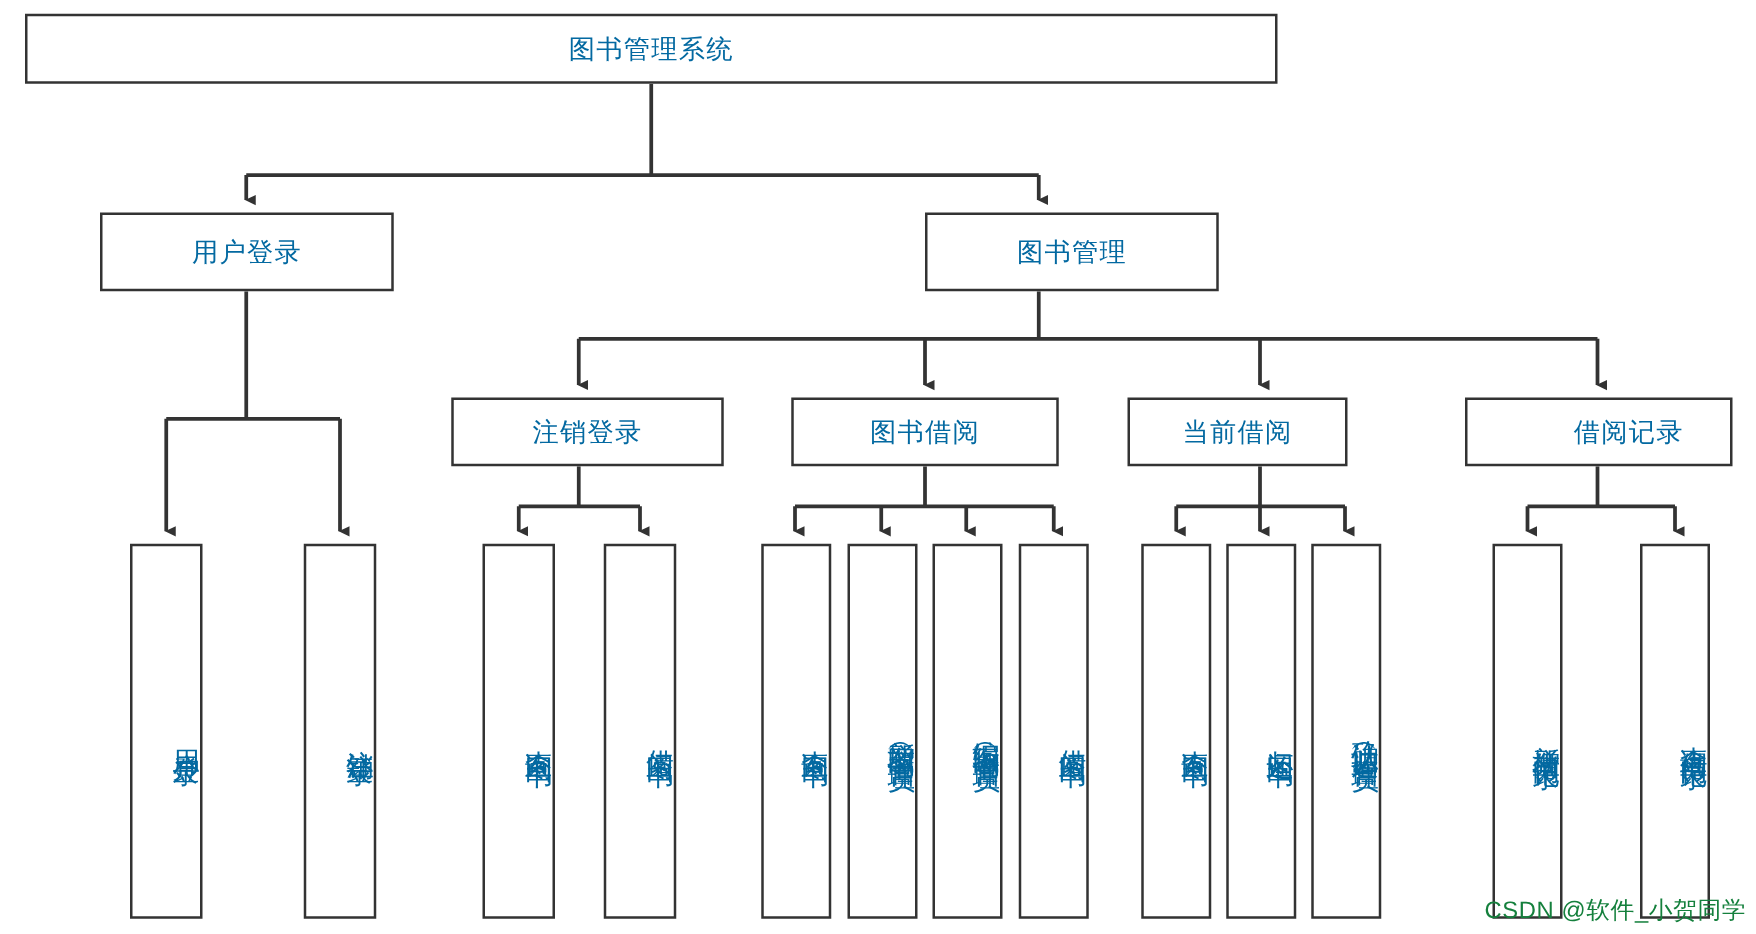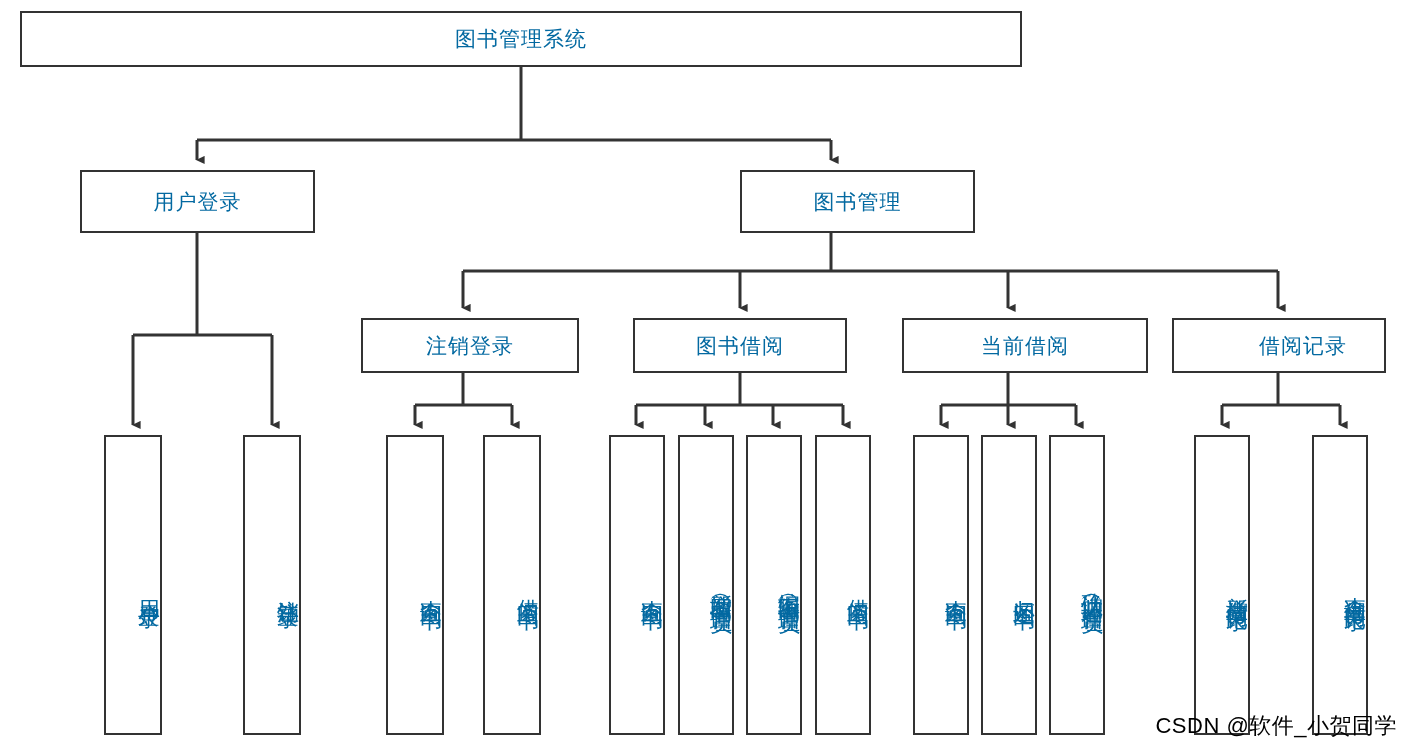--- a/index.html
+++ b/index.html
@@ -52,22 +52,22 @@
     letter-spacing: 3px;
     line-height: 1;
     padding-top: 6px;
     align-items: flex-start;
     justify-content: center;
   }
   .watermark {
     position: absolute;
     right: 8px;
     bottom: 6px;
-    font-size: 22px;
-    color: #000000;
+    font-size: 19px;
+    color: #15803d;
     white-space: nowrap;
     z-index: 5;
     letter-spacing: 0.5px;
   }
 </style>
 </head>
 <body>
 
 <div id="canvas">
 
@@ -121,21 +121,21 @@
     </g>
   </svg>
 
   <div class="node node-root" style="left:20px; top:11px; width:1002px; height:56px;">图书管理系统</div>
 
   <div class="node node-h" style="left:80px; top:170px; width:235px; height:63px;">用户登录</div>
   <div class="node node-h" style="left:740px; top:170px; width:235px; height:63px;text-align:right;">图书管理</div>
 
   <div class="node node-h" style="left:361px; top:318px; width:218px; height:55px;">注销登录</div>
   <div class="node node-h" style="left:633px; top:318px; width:214px; height:55px;text-align:center;">图书借阅</div>
-  <div class="node node-h" style="left:902px; top:318px; width:246px; height:55px;">当前借阅</div>
+  <div class="node node-h" style="left:902px; top:318px; width:176px; height:55px;">当前借阅</div>
   <div class="node node-h" style="left:1172px; top:318px; width:214px; height:55px;padding-left:48px;">借阅记录</div>
 
   <div class="node node-v" style="left:104px; top:435px; width:58px; height:300px;">用户登录</div>
   <div class="node node-v" style="left:243px; top:435px; width:58px; height:300px;">注销登录</div>
 
   <div class="node node-v" style="left:386px; top:435px; width:58px; height:300px;">查询图书</div>
   <div class="node node-v" style="left:483px; top:435px; width:58px; height:300px;">借阅图书</div>
 
   <div class="node node-v" style="left:609px; top:435px; width:56px; height:300px;">查询图书</div>
   <div class="node node-v" style="left:678px; top:435px; width:56px; height:300px;">新增图书（管理员）</div>

